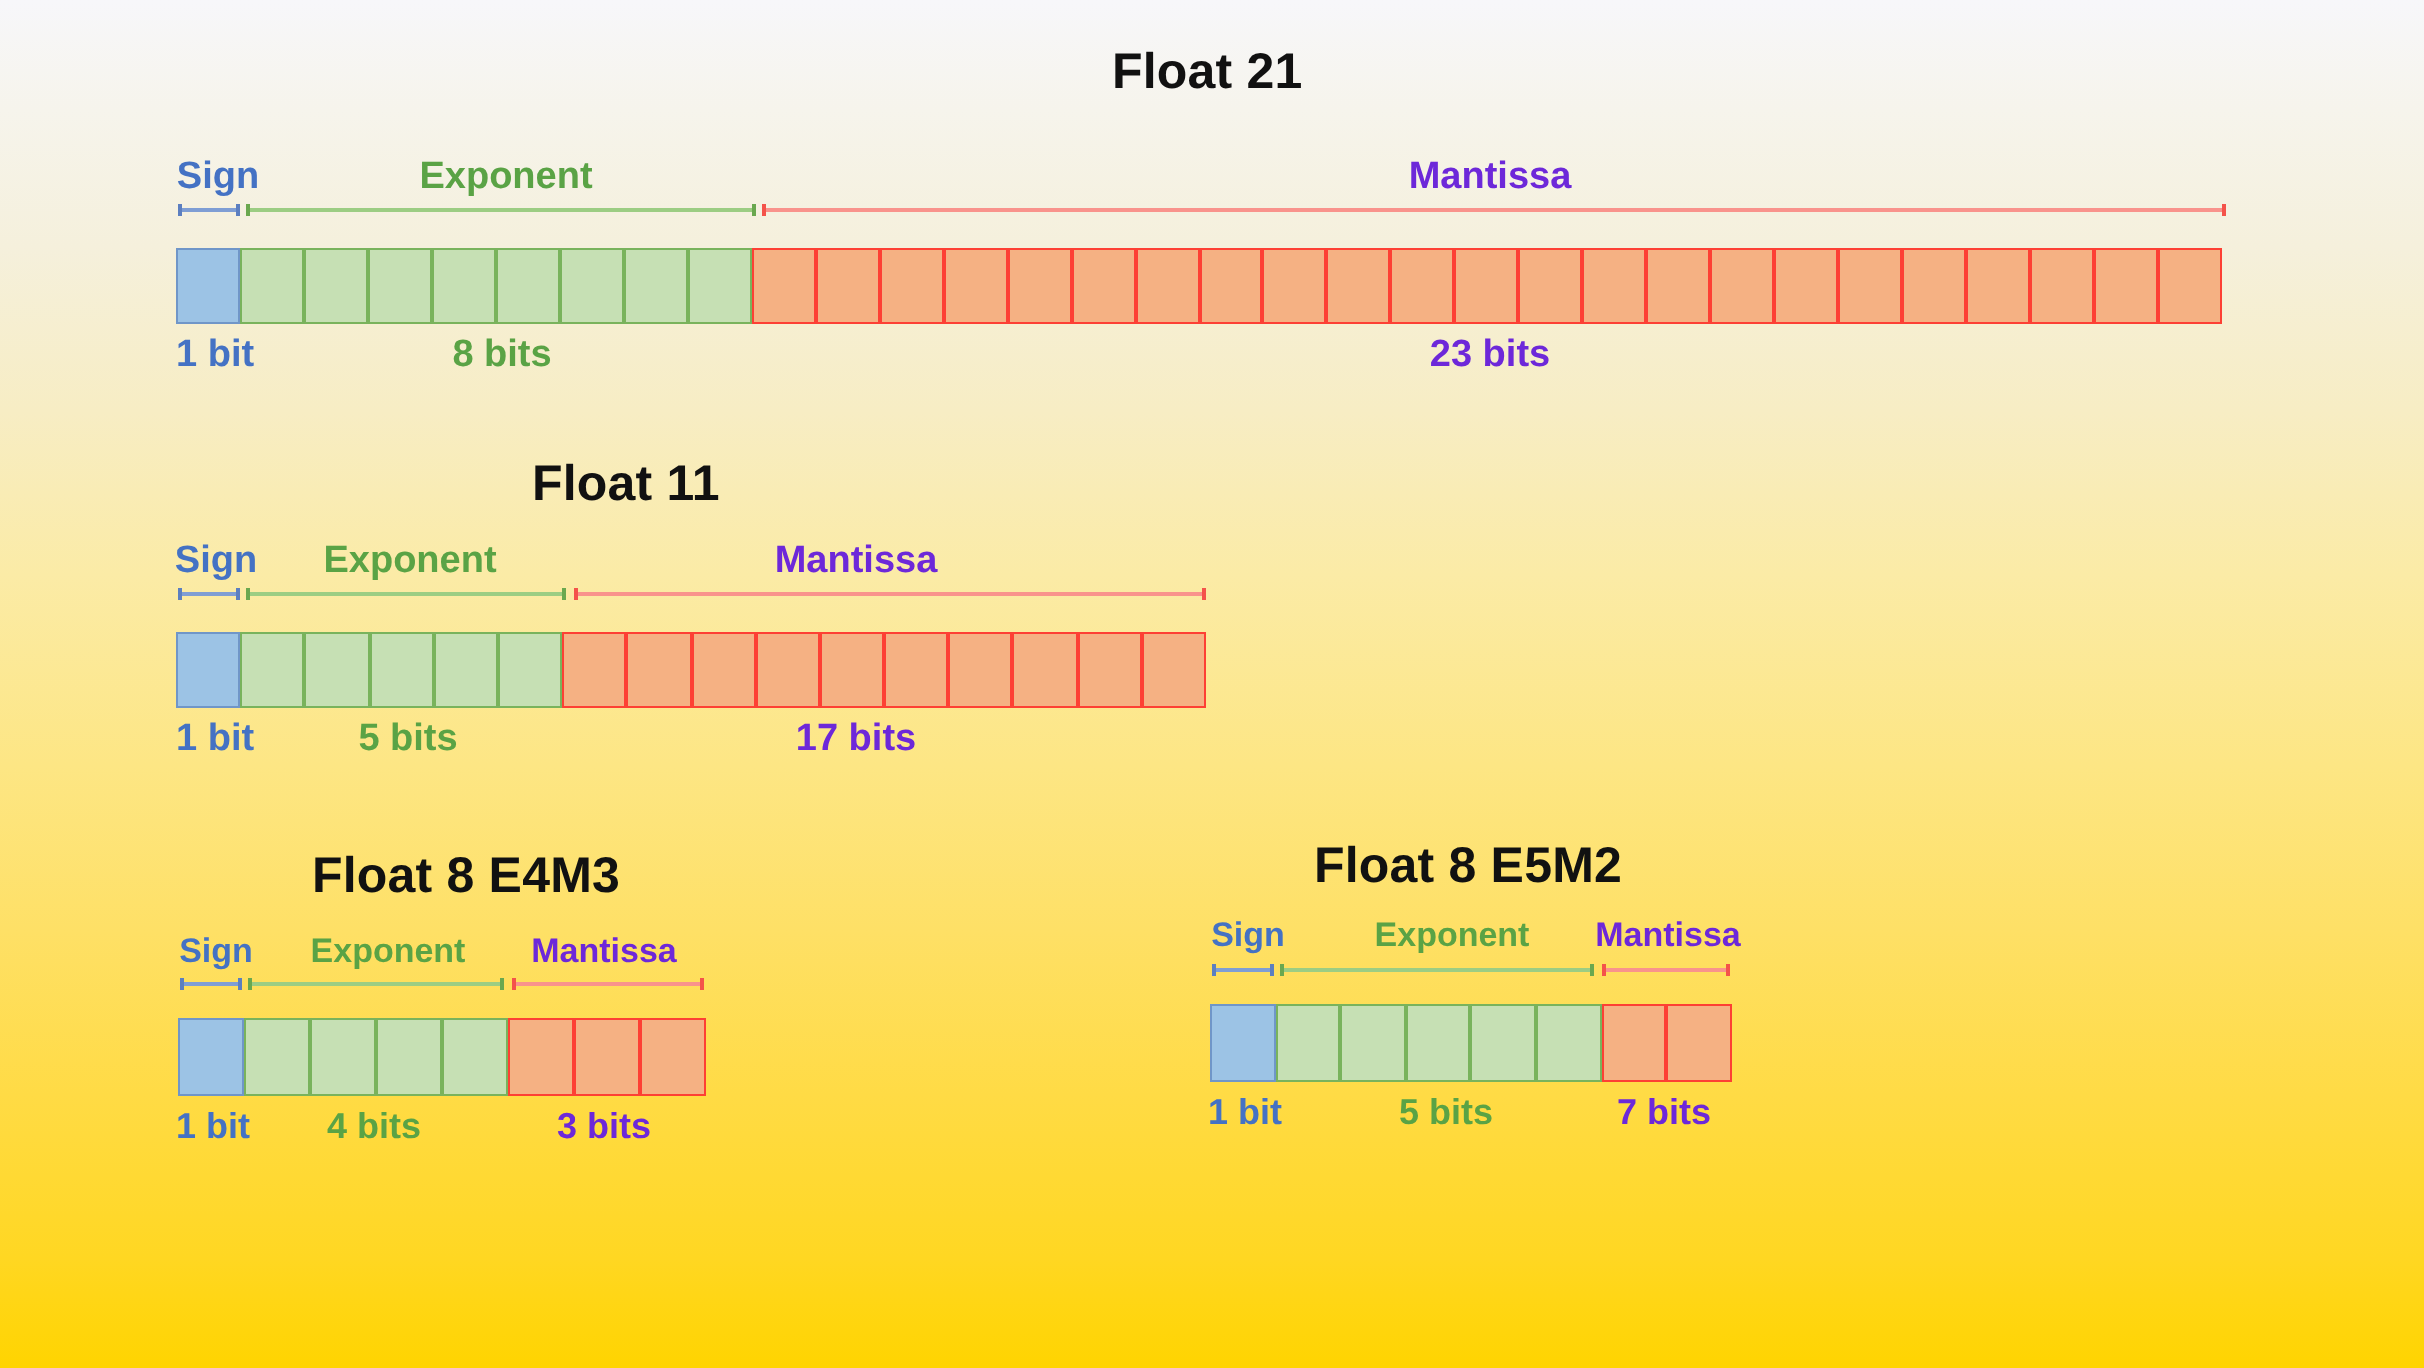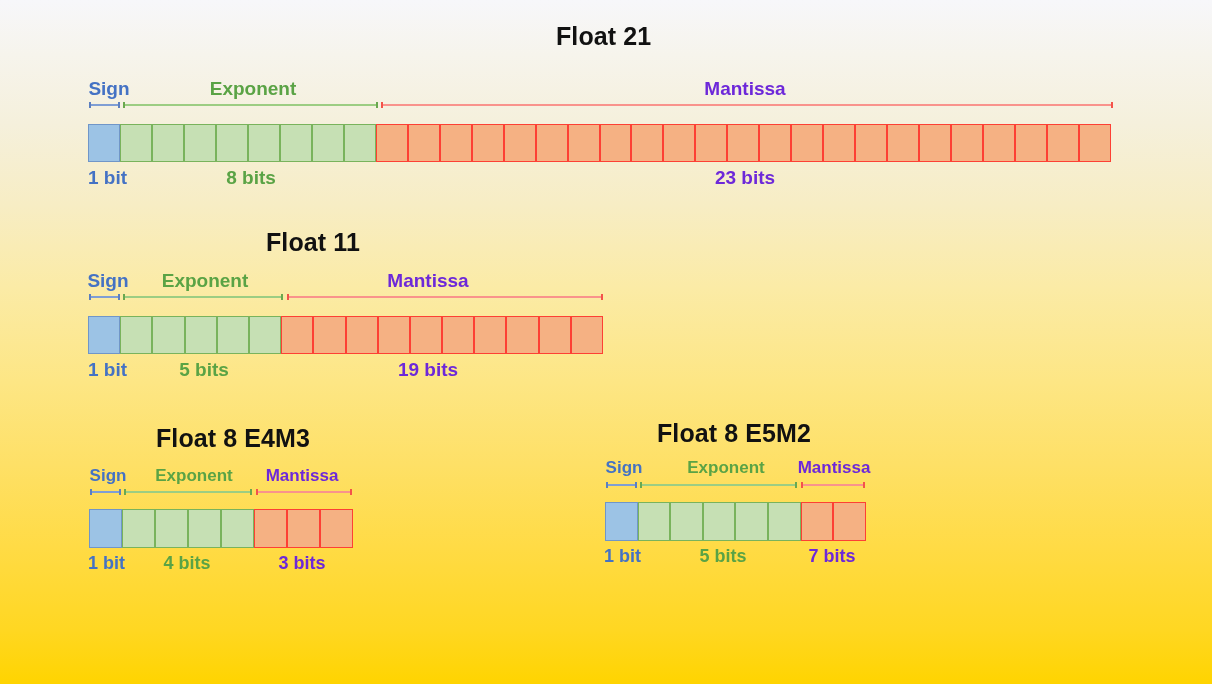--- a/index.html
+++ b/index.html
@@ -189,21 +189,21 @@
       <div class="cell man" style="width: 32.19px;"></div>
       <div class="cell man" style="width: 32.19px;"></div>
       <div class="cell man" style="width: 32.19px;"></div>
       <div class="cell man" style="width: 32.19px;"></div>
       <div class="cell man" style="width: 32.19px;"></div>
       <div class="cell man" style="width: 32.19px;"></div>
     </div>
 
   <div class="bits-label c-sign left" style="left:88px; top:359px;">1 bit</div>
   <div class="bits-label c-exp" style="left:204px; top:359px;">5 bits</div>
-  <div class="bits-label c-man" style="left:428px; top:359px;">19 bits</div>
+  <div class="bits-label c-man" style="left:428px; top:359px;">17 bits</div>
 
   <div class="fmt-title" style="left:156px; top:424px;">Float 8 E4M3</div>
 
   <div class="seg-label c-sign sm" style="left:108px; top:466px;">Sign</div>
   <div class="seg-label c-exp sm" style="left:194px; top:466px;">Exponent</div>
   <div class="seg-label c-man sm" style="left:302px; top:466px;">Mantissa</div>
 
   <div class="rule sign" style="left:90px; top:491px; width:31px;"></div>
   <div class="rule exp" style="left:124px; top:491px; width:128px;"></div>
   <div class="rule man" style="left:256px; top:491px; width:96px;"></div>

